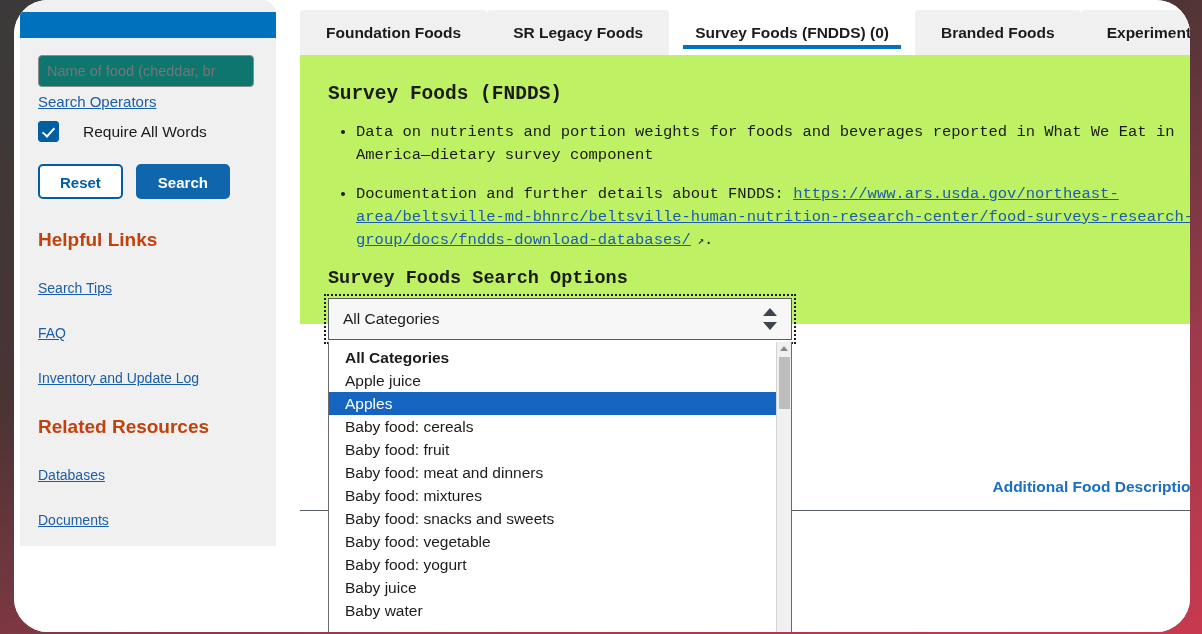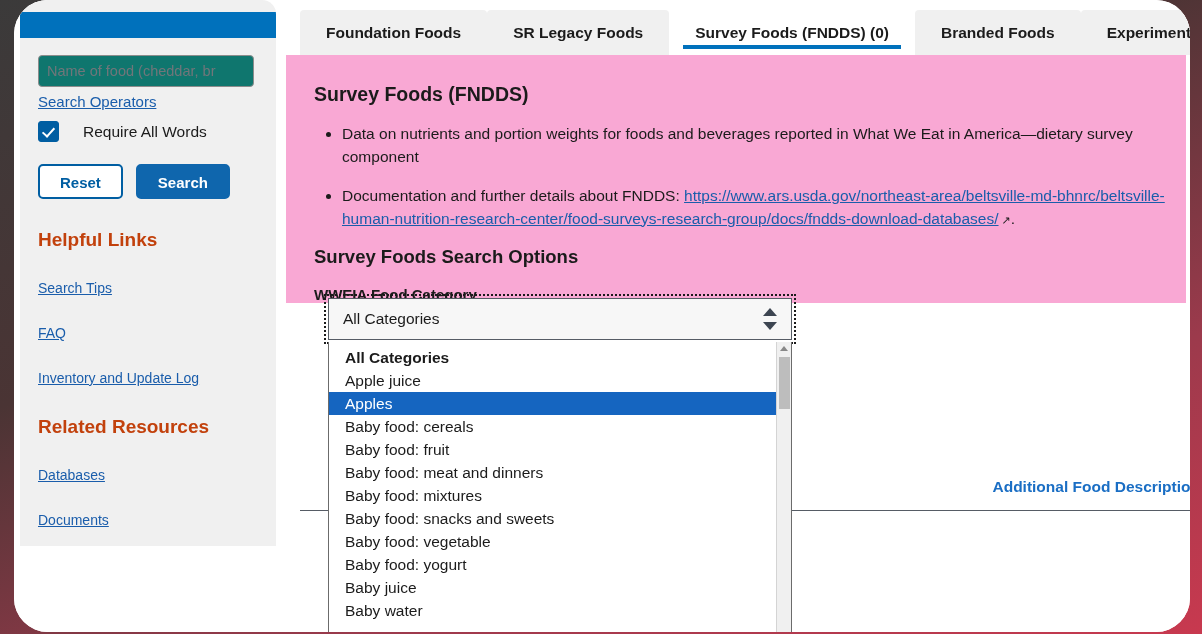--- a/index.html
+++ b/index.html
@@ -153,23 +153,24 @@
     content: "";
     position: absolute;
     left: 14px; right: 14px; bottom: 6px;
     height: 4px;
     background: #0071bc;
   }
 
   
   #main {
     position: absolute;
-    left: 272px; top: 55px;
+    left: 286px; top: 55px;
     width: 900px;
-    background: #f9a8d4;
+    background: #bef264;
+    font-family: Liberation Mono, monospace;
   }
   #main h2 {
     margin: 0;
     padding: 28px 0 0 28px;
     font-size: 19.5px;
     color: #1b1b1b;
   }
   #bullets {
     margin: 16px 0 0 0;
     padding-left: 56px;

